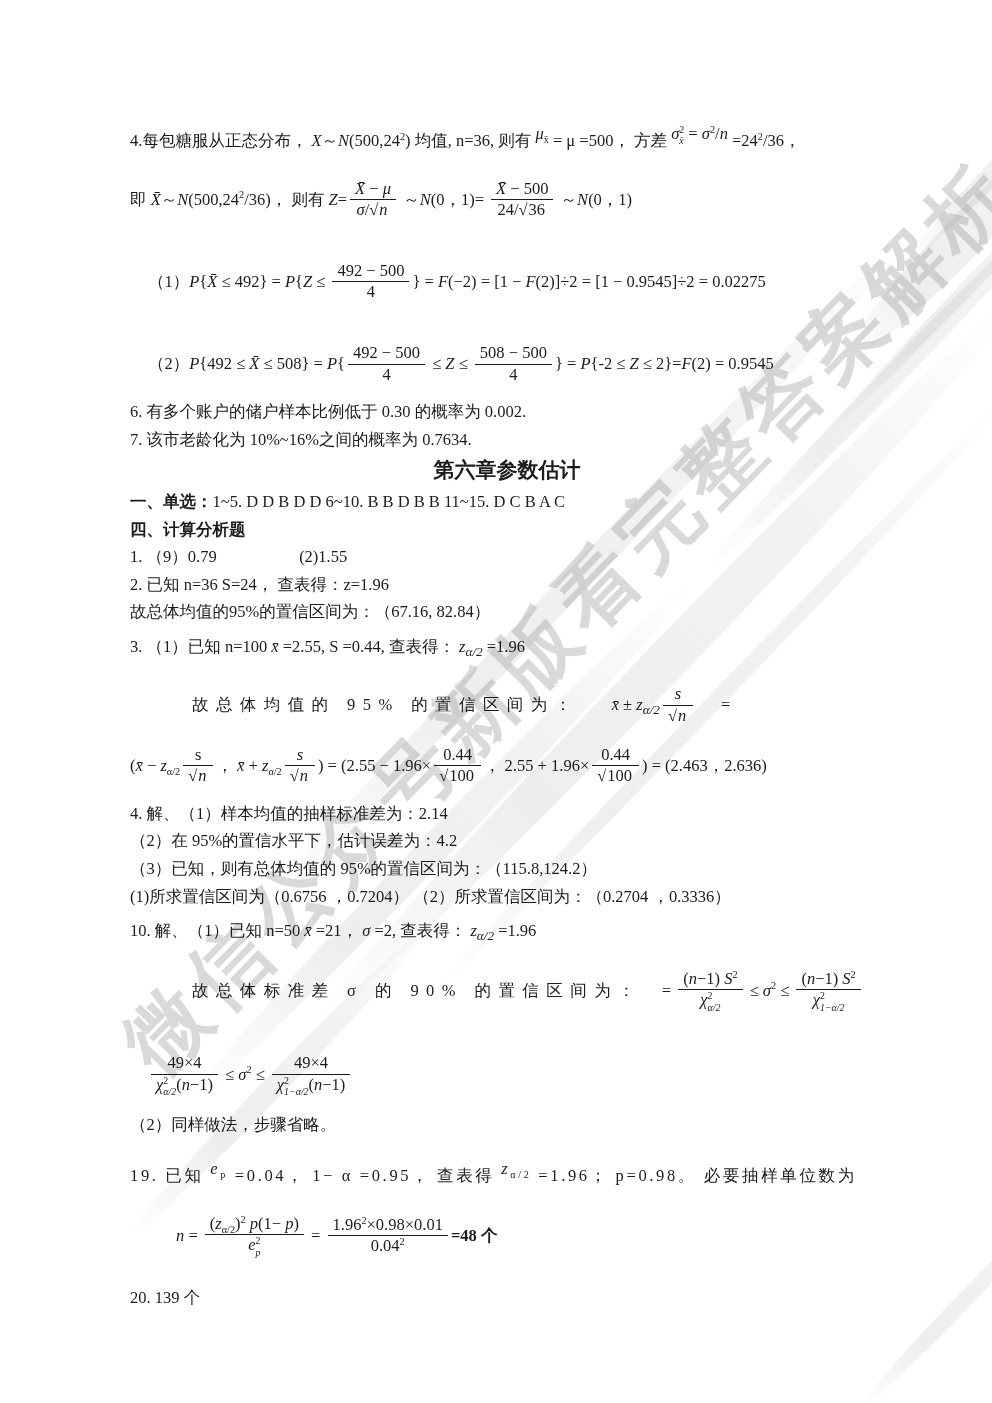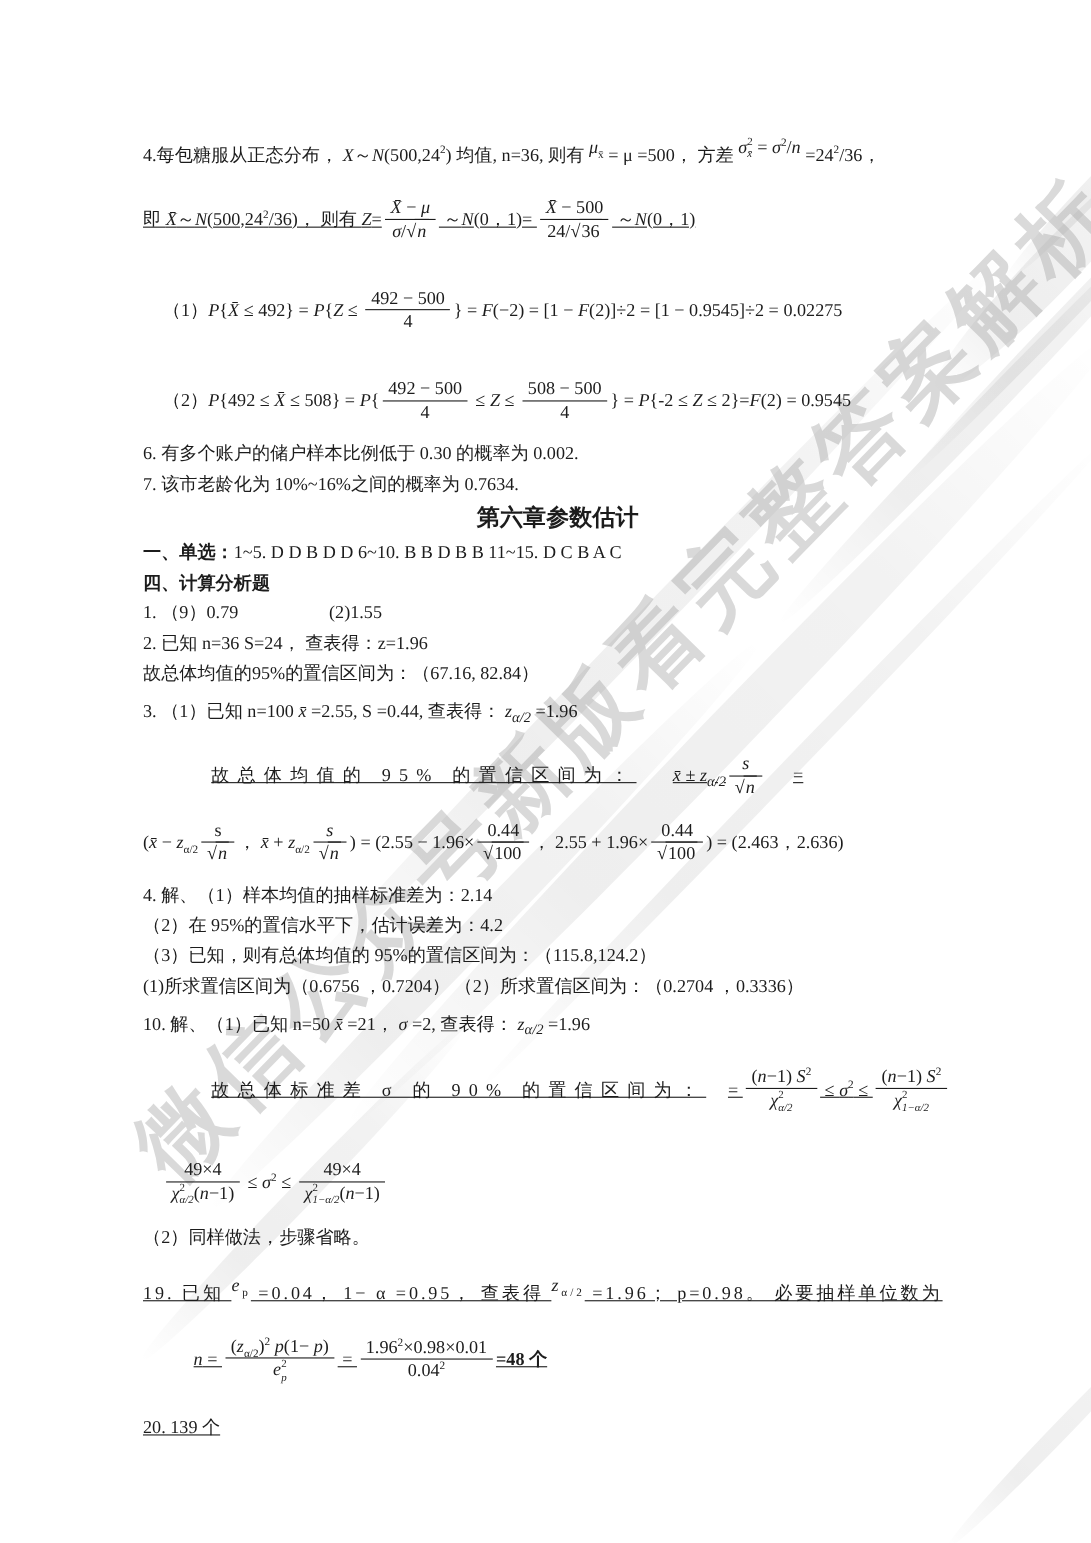--- a/index.html
+++ b/index.html
@@ -24,21 +24,21 @@
   .b10{left:905px;top:250px;width:260px;height:20px;}
   .watermark-text{
     position:absolute;left:95px;top:1015px;transform-origin:0 0;transform:rotate(-45.7deg);
     font-size:80px;font-weight:bold;letter-spacing:8px;white-space:nowrap;
     color:#9d9d9d;opacity:.38;font-family:"Liberation Serif","DejaVu Serif",serif;
   }
   
   #doc{position:relative;z-index:1;padding:126px 108px 0 130px;}
   .line{margin:2px 0;}
   .fl{margin:13px 0;}           
-  .mt-lg{margin-top:26px;text-decoration:underline;}
+  .mt-lg{margin-top:26px;}
   .mt-md{margin-top:18px;}
   .mt-sm{margin-top:9px;}
   .center{text-align:center;}
   .indent1{padding-left:18px;margin-top:40px;}
   .indent2{padding-left:62px;}
   .indent3{padding-left:46px;}
   .ls-sm{letter-spacing:.16em;}
   .bold{font-weight:bold;}
   .heading{font-weight:bold;font-size:21px;}
   .math{font-style:italic;}

